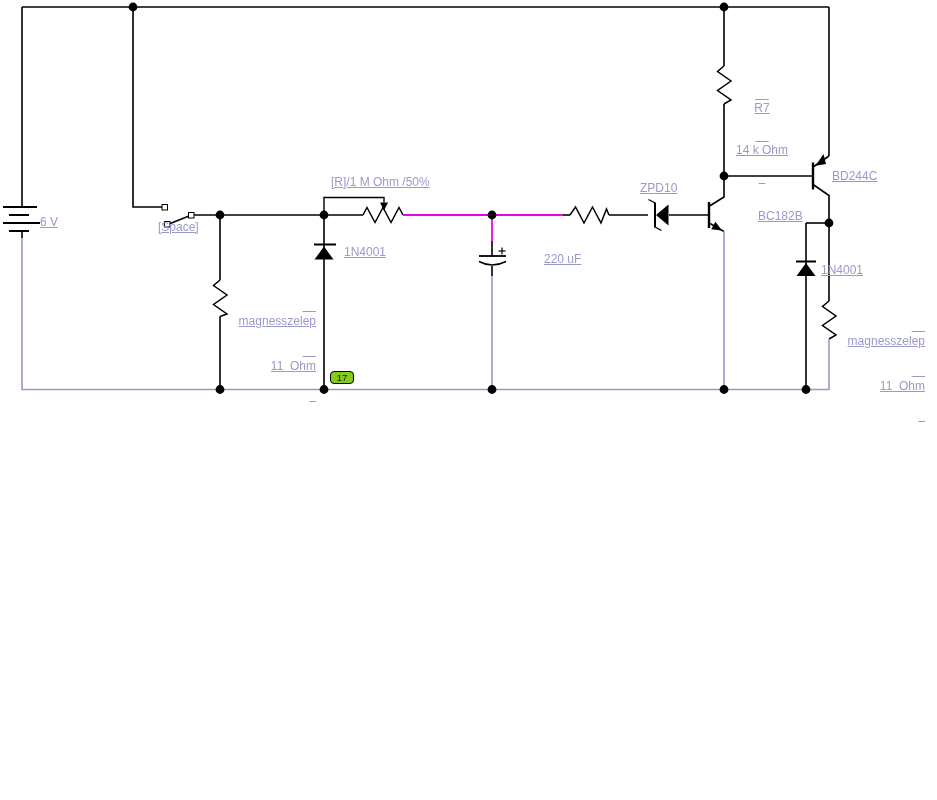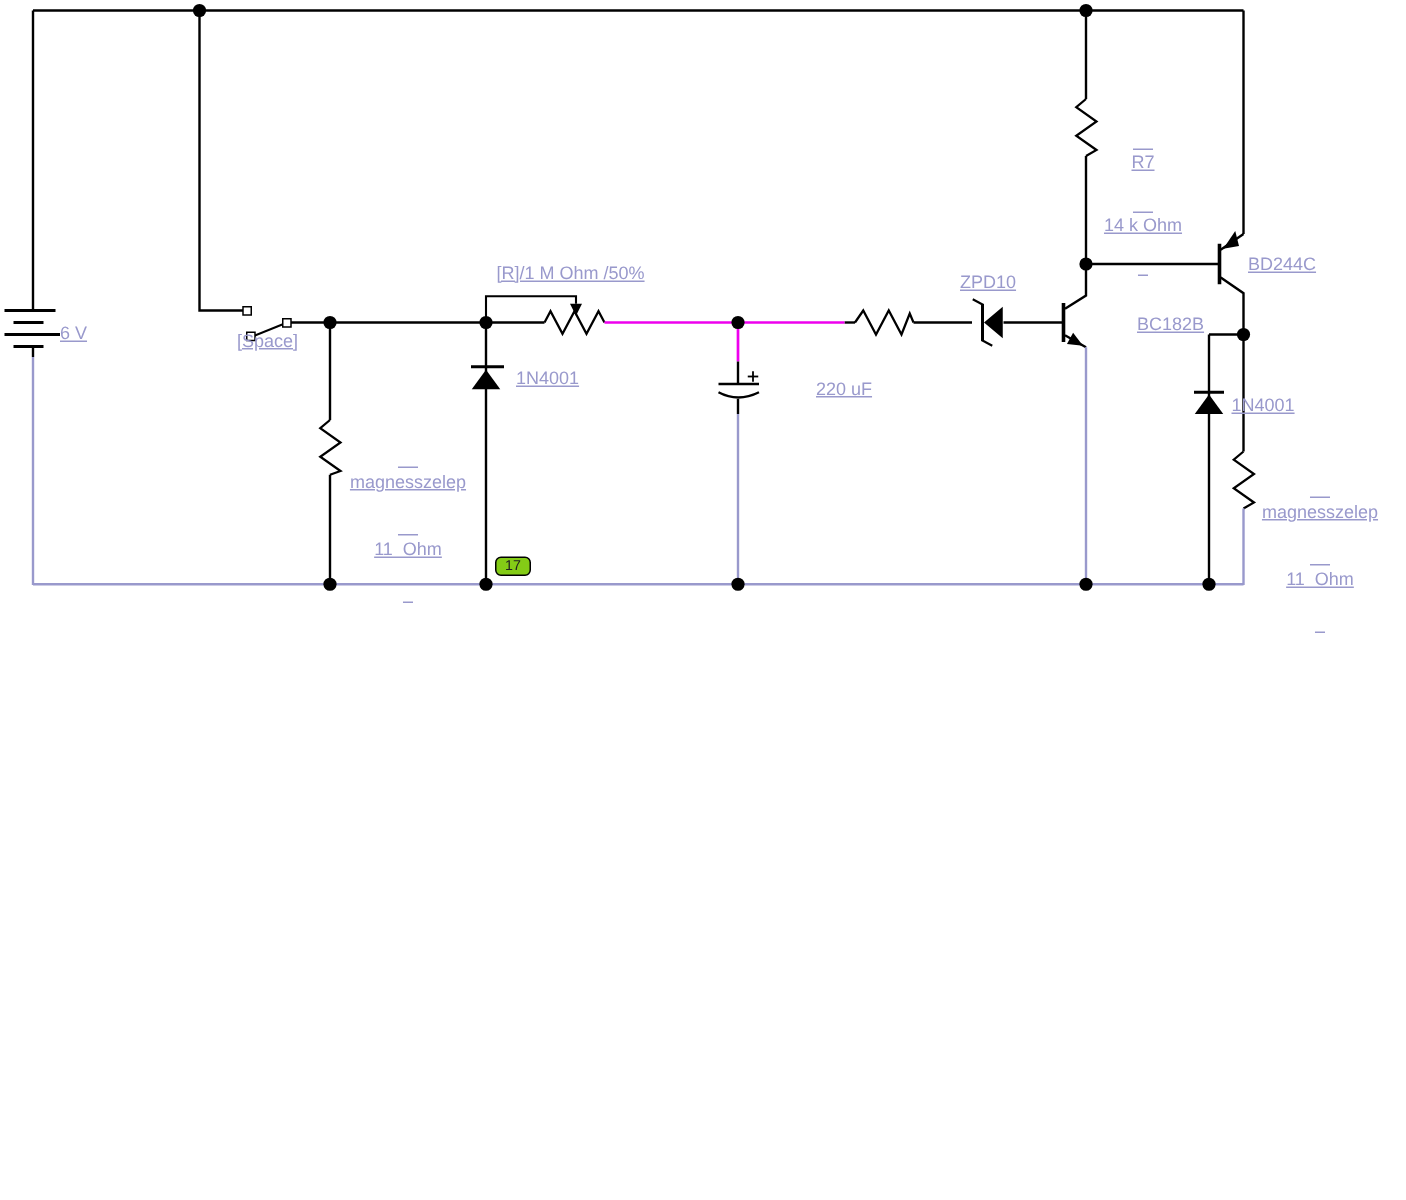--- a/index.html
+++ b/index.html
@@ -1,20 +1,20 @@
 <!DOCTYPE html>
 <html><head>
 <meta charset="utf-8">
 <style>
   html,body{margin:0;padding:0;background:#ffffff;}
   #stage{position:relative;width:937px;height:800px;background:#ffffff;overflow:hidden;
          font-family:"Liberation Sans",sans-serif;}
   svg{position:absolute;left:0;top:0;}
   .lbl{position:absolute;font-size:12px;line-height:13px;color:#9999CC;white-space:pre;text-decoration:underline;}
-  .lblc{text-align:center;line-height:15px;}
+  .lblc{text-align:right;line-height:15px;}
   .lblc2{text-align:center;line-height:14px;}
   .badge{position:absolute;left:330px;top:371px;min-width:18px;height:11px;
          border:1px solid #000;border-radius:4px;background:#84cc16;color:#222;
          font-size:9.5px;line-height:11px;text-align:center;padding:0 2px;
          font-family:"Liberation Sans",sans-serif;}
 </style>
 </head>
 <body>
 
 <div id="stage">

